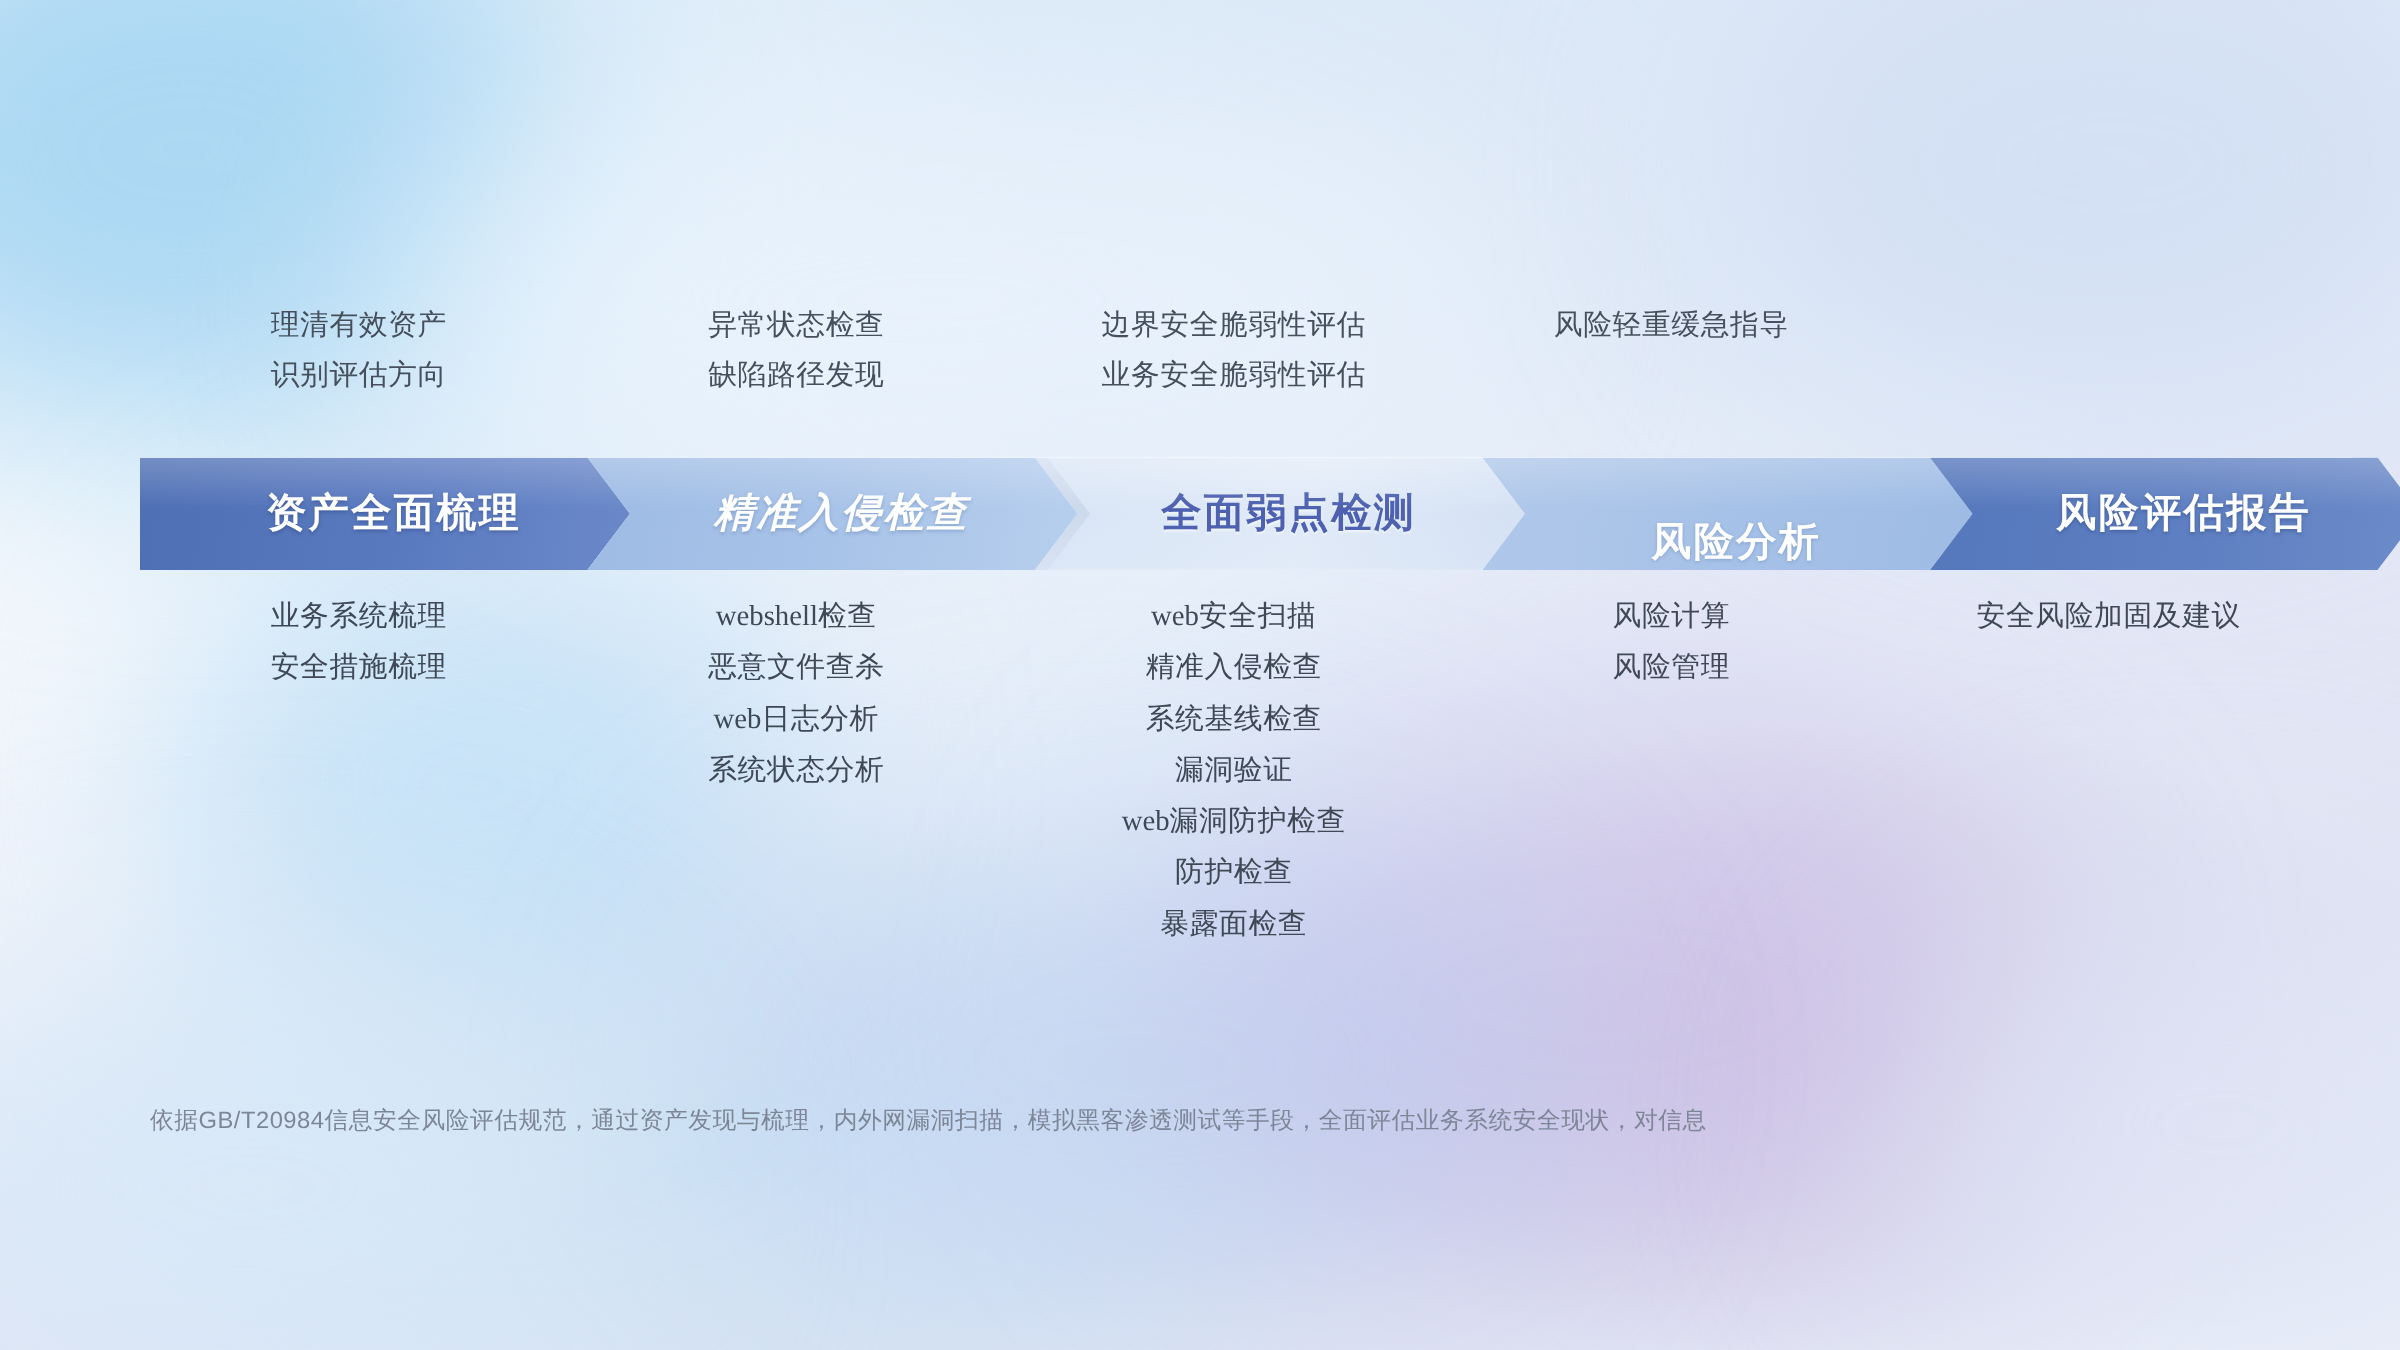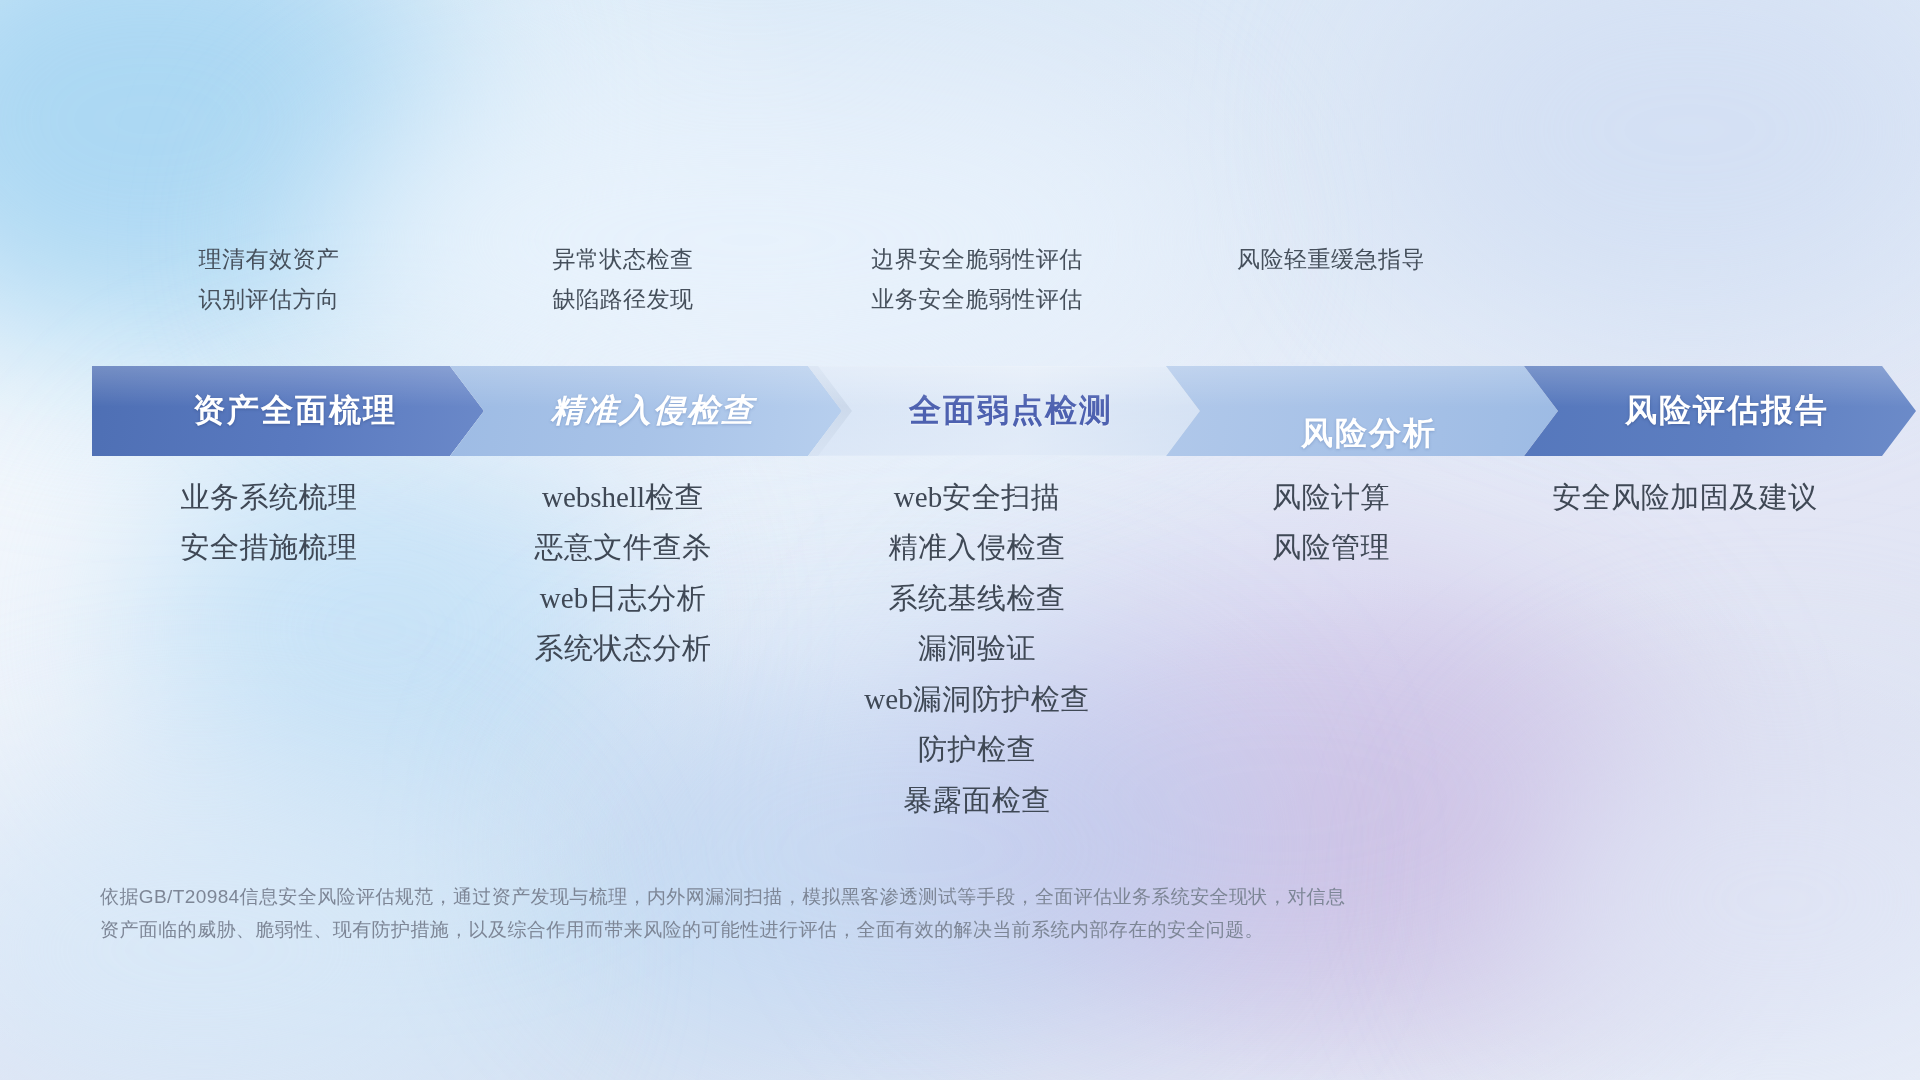--- a/index.html
+++ b/index.html
@@ -30,21 +30,21 @@
   .blob { position: absolute; border-radius: 50%; filter: blur(90px); pointer-events: none; }
   .b1 { left: -160px; top: -120px;  width: 620px; height: 480px; background: rgba(150,205,240,0.75); }
   .b2 { left: 120px;  top: 420px;   width: 520px; height: 420px; background: rgba(168,214,244,0.55); }
   .b3 { left: 900px;  top: 560px;   width: 760px; height: 480px; background: rgba(196,178,226,0.45); }
   .b4 { left: 1380px; top: -80px;   width: 620px; height: 420px; background: rgba(205,218,242,0.55); }
   .b5 { left: 560px;  top: 640px;   width: 700px; height: 420px; background: rgba(178,206,240,0.40); }
   .b6 { left: -120px; top: 760px;   width: 640px; height: 380px; background: rgba(214,232,248,0.70); }
   .b7 { left: 1500px; top: 700px;   width: 560px; height: 400px; background: rgba(223,231,247,0.70); }
   .b8 { left: 300px;  top: 60px;    width: 900px; height: 360px; background: rgba(233,243,252,0.80); }
 
-  .content { position: absolute; inset: 0; }
+  .content { position: absolute; inset: 0; margin-left: 20px; }
 
   
   .cols {
     position: absolute;
     left: 92px;
     right: 58px;
     top: 0;
     height: 100%;
     display: grid;
     grid-template-columns: 1fr 1fr 1fr 1fr 1fr;
@@ -136,21 +136,21 @@
     pointer-events: none;
   }
 
   
   .bot-list {
     position: absolute;
     left: 0; right: 0;
     top: 472px;
     text-align: center;
     color: #3f4855;
-    font-size: 29px;
+    font-size: 23px;
     line-height: 1.74;
     letter-spacing: 0.5px;
   }
   .bot-list .item { white-space: nowrap; }
   .bot-list .item .lat {
     font-family: "Liberation Serif", "DejaVu Serif", serif;
     font-weight: normal;
     letter-spacing: 0;
   }
 
@@ -265,17 +265,16 @@
       </div>
       <div class="notch" style="left:1432px;"></div>
 
       <div class="chev c5" style="left:1432px; width:392px;">
         <span class="label">风险评估报告</span>
       </div>
     </div>
 
     <div class="footer">
       <div class="fl">依据GB/T20984信息安全风险评估规范，通过资产发现与梳理，内外网漏洞扫描，模拟黑客渗透测试等手段，全面评估业务系统安全现状，对信息</div>
-      <div class="fl">资产面临的威胁、脆弱性、现有防护措施，以及综合作用而带来风险的可能性进行评估，全面有效的解决当前系统内部存在的安全问题。</div>
     </div>
 
   </div>
 </div>
 
 </body></html>

